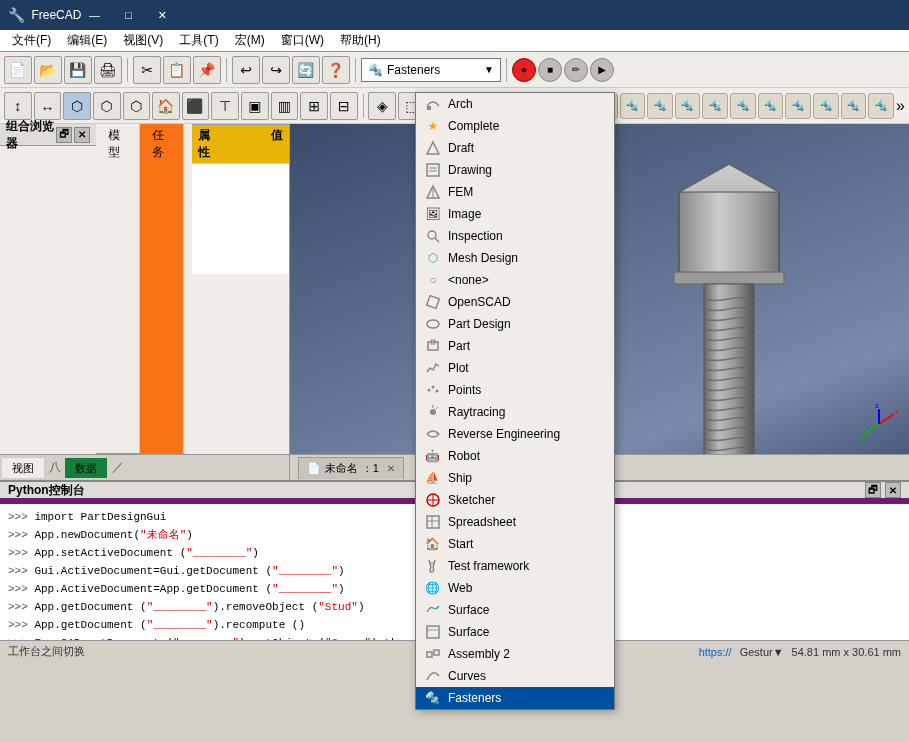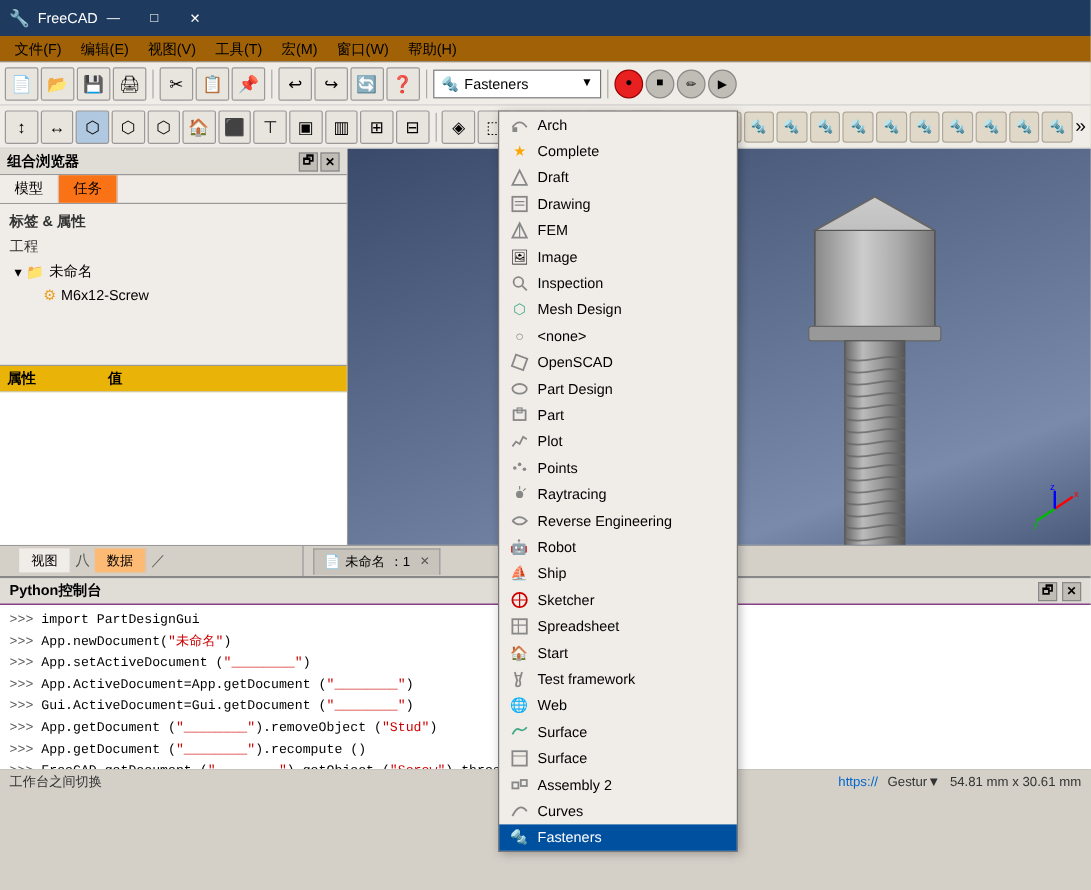--- a/index.html
+++ b/index.html
@@ -32,22 +32,23 @@
       border: none;
       color: white;
       font-size: 11px;
       cursor: pointer;
       display: flex; align-items: center; justify-content: center;
     }
 
     
     #menubar {
       height: 22px;
-      background: #a16207;
-      display: flex;
+      background: #ffffff;
+      display: flex;
+      align-items: center;
       border-bottom: 1px solid #999;
       padding: 0 4px;
     }
     .menu-item {
       padding: 2px 8px;
       cursor: pointer;
       font-size: 12px;
       color: #000;
       height: 22px;
       display: flex; align-items: center;
@@ -123,21 +124,21 @@
       display: flex;
       height: calc(742px - 30px - 22px - 36px - 36px - 30px - 22px);
     }
 
     
     #left-panel {
       width: 290px;
       background: #f0ede8;
       border-right: 1px solid #999;
       display: flex;
-      flex-direction: column;
+      flex-direction: row;
     }
     #combo-header {
       height: 22px;
       background: #e0dcd6;
       display: flex;
       align-items: center;
       padding: 0 6px;
       font-size: 12px;
       font-weight: bold;
       border-bottom: 1px solid #999;
@@ -237,21 +238,21 @@
       bottom: 10px;
       right: 10px;
       width: 40px;
       height: 40px;
     }
     .view-tab {
       padding: 2px 10px;
       font-size: 11px;
       cursor: pointer;
       border-right: 1px solid #ccc;
-      background: #fdba74;
+      background: #15803d;
       height: 20px;
       display: flex; align-items: center;
     }
     .view-tab.active {
       background: #f0ede8;
     }
     .doc-tab {
       height: 22px;
       padding: 0 8px;
       display: flex;
@@ -273,21 +274,21 @@
       flex-direction: column;
     }
     #python-header {
       height: 22px;
       background: #e0dcd6;
       display: flex;
       align-items: center;
       padding: 0 8px;
       font-size: 12px;
       font-weight: bold;
-      border-bottom: 1px solid #701a75;
+      border-bottom: 6px solid #701a75;
     }
     .python-header-btns {
       margin-left: auto;
       display: flex; gap: 4px;
     }
     .python-header-btn {
       width: 16px; height: 16px;
       background: #c0bcb6;
       border: 1px solid #888;
       cursor: pointer;
@@ -567,21 +568,21 @@
         <line x1="20" y1="20" x2="5" y2="30" stroke="#00bb00" stroke-width="2"></line>
         <text x="2" y="35" font-size="8" fill="#00bb00">y</text>
         <line x1="20" y1="20" x2="20" y2="5" stroke="blue" stroke-width="2"></line>
         <text x="16" y="4" font-size="8" fill="blue">z</text>
       </svg>
     </div>
   </div>
 </div>
 
 <div style="display:flex; align-items:stretch; background:#d4d0c8; border-top:1px solid #999;">
-  <div style="width:253px; display:flex; align-items:flex-start; padding:2px 16px; border-right:1px solid #999;">
+  <div style="width:290px; display:flex; align-items:flex-end; padding:2px 2px; border-right:1px solid #999;">
     <div class="view-tab active">视图</div>
     <span style="font-size:12px; padding:2px 4px; color:#555;">八</span>
     <div class="view-tab">数据</div>
     <span style="font-size:12px; padding:2px 4px; color:#555;">／</span>
   </div>
   <div style="flex:1; display:flex; align-items:center; padding:0 8px;">
     <div class="doc-tab">
       <span style="color:#b8a020;">📄</span>
       <span>未命名</span>
       <span>：1</span>
@@ -595,22 +596,22 @@
     <span>Python控制台</span>
     <div class="python-header-btns">
       <div class="python-header-btn">🗗</div>
       <div class="python-header-btn">✕</div>
     </div>
   </div>
   <div id="python-body">
     <div class="py-line"><span class="py-prompt">&gt;&gt;&gt; </span><span>import PartDesignGui</span></div>
     <div class="py-line"><span class="py-prompt">&gt;&gt;&gt; </span><span>App.newDocument(<span style="color:#cc0000;">"未命名"</span>)</span></div>
     <div class="py-line"><span class="py-prompt">&gt;&gt;&gt; </span><span>App.setActiveDocument (<span style="color:#cc0000;">"________"</span>)</span></div>
+    <div class="py-line"><span class="py-prompt">&gt;&gt;&gt; </span><span>Gui.ActiveDocument=Gui.getDocument (<span style="color:#cc0000;">"________"</span>)</span></div>
     <div class="py-line"><span class="py-prompt">&gt;&gt;&gt; </span><span>App.ActiveDocument=App.getDocument (<span style="color:#cc0000;">"________"</span>)</span></div>
-    <div class="py-line"><span class="py-prompt">&gt;&gt;&gt; </span><span>Gui.ActiveDocument=Gui.getDocument (<span style="color:#cc0000;">"________"</span>)</span></div>
     <div class="py-line"><span class="py-prompt">&gt;&gt;&gt; </span><span>App.getDocument (<span style="color:#cc0000;">"________"</span>).removeObject (<span style="color:#cc0000;">"Stud"</span>)</span></div>
     <div class="py-line"><span class="py-prompt">&gt;&gt;&gt; </span><span>App.getDocument (<span style="color:#cc0000;">"________"</span>).recompute ()</span></div>
     <div class="py-line"><span class="py-prompt">&gt;&gt;&gt; </span><span>FreeCAD.getDocument (<span style="color:#cc0000;">"________"</span>).getObject (<span style="color:#cc0000;">"Screw"</span>).thread = True</span></div>
 
   </div>
 </div>
 
 <div id="statusbar">
   <span>工作台之间切换</span>
   <div class="status-right">

